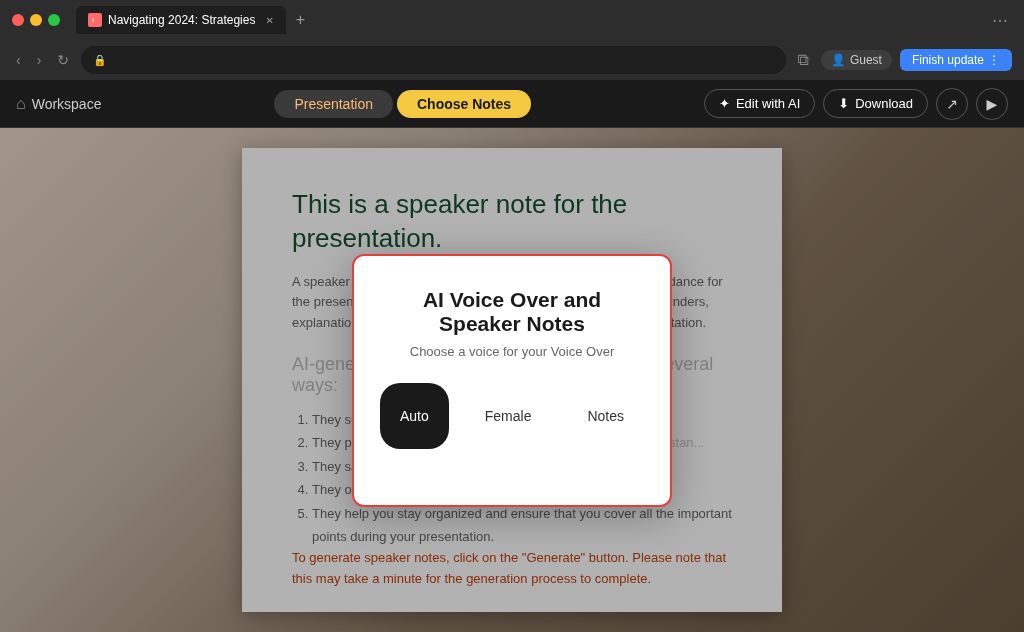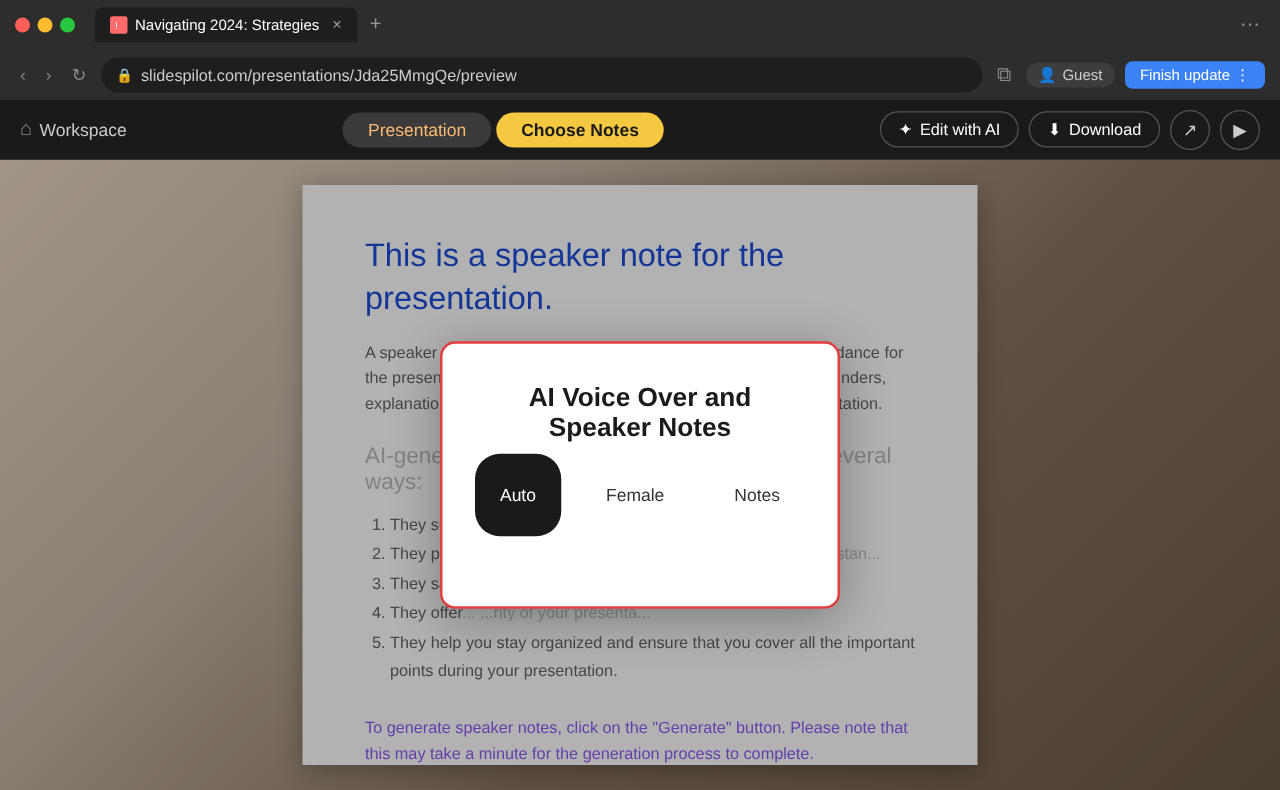--- a/index.html
+++ b/index.html
@@ -100,31 +100,31 @@
       overflow: hidden; display: flex; justify-content: center; padding: 20px;
     }
 
     
     .document {
       background: white; width: 540px; padding: 40px 50px;
       box-shadow: 0 4px 20px rgba(0,0,0,0.3); position: relative;
       overflow: hidden; height: 100%;
     }
     .doc-title {
-      font-size: 26px; color: #1d4ed8; font-weight: 400; margin-bottom: 16px;
+      font-size: 26px; color: #14532d; font-weight: 400; margin-bottom: 16px;
       line-height: 1.3;
     }
     .doc-body {
       font-size: 13px; color: #666; line-height: 1.6; margin-bottom: 20px;
     }
     .doc-section-title {
       font-size: 18px; color: #bbb; font-weight: 500; margin-bottom: 12px;
     }
     .doc-list { padding-left: 20px; font-size: 13px; color: #666; line-height: 1.8; }
-    .doc-footer { font-size: 13px; color: #8b5cf6; line-height: 1.6; margin-top: 24px; }
+    .doc-footer { font-size: 13px; color: #c2410c; line-height: 1.6; margin-top: 0; }
 
     
     .modal-overlay {
       position: absolute; top: 0; left: 0; right: 0; bottom: 0;
       background: rgba(0,0,0,0.3);
       display: flex; align-items: center; justify-content: center;
       z-index: 10;
     }
 
     
@@ -184,21 +184,20 @@
     </div>
     <div class="browser-icon-btn">⋯</div>
   </div>
 
   <div class="address-bar">
     <button class="nav-btn">‹</button>
     <button class="nav-btn">›</button>
     <button class="nav-btn">↻</button>
     <div class="url-bar">
       <span class="url-lock">🔒</span>
-      <span class="url-text">slidespilot.com/presentations/Jda25MmgQe/preview</span>
     </div>
     <div class="browser-actions">
       <button class="browser-icon-btn">⧉</button>
       <button class="guest-btn">
         <span>👤</span>
         <span>Guest</span>
       </button>
       <button class="finish-update-btn">
         <span>Finish update</span>
         <span>⋮</span>
@@ -252,20 +251,21 @@
       <li>They save<span style="color:#ccc">...</span> <span style="opacity:0.4">...your presenta...</span></li>
       <li>They offer<span style="color:#ccc">...</span> <span style="opacity:0.4">...rity of your presenta...</span></li>
       <li>They help you stay organized and ensure that you cover all the important points during your presentation.</li>
     </ol>
     <p class="doc-footer">To generate speaker notes, click on the "Generate" button. Please note that this may take a minute for the generation process to complete.</p>
   </div>
 
   <div class="modal-overlay">
     <div class="modal">
       <h2 class="modal-title">AI Voice Over and Speaker Notes</h2>
+      <p class="modal-subtitle">Choose a voice for your Voice Over</p>
 
       <div class="voice-options">
         <button class="voice-option selected">Auto</button>
         <button class="voice-option">Female</button>
         <button class="voice-option">Notes</button>
       </div>
 
     </div>
   </div>
 </div>

